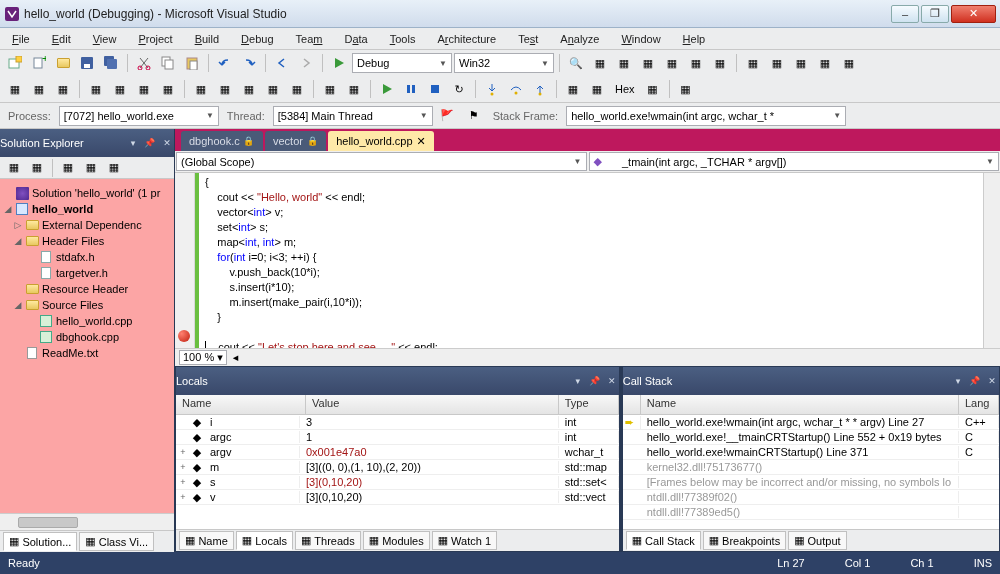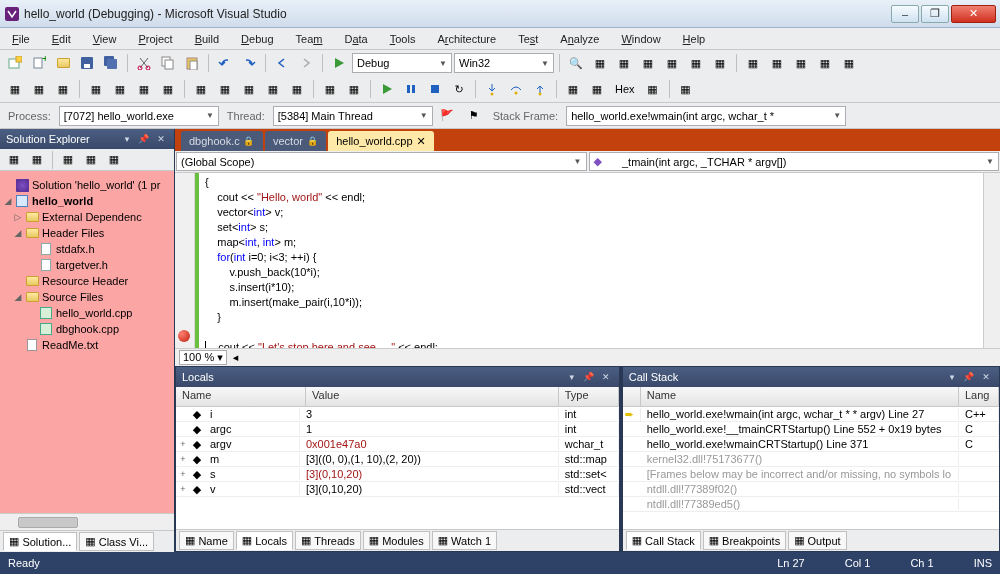--- a/index.html
+++ b/index.html
@@ -28,42 +28,42 @@
 .tlabel { color:#666; padding: 0 4px; }
 
 
 .debugloc { height: 26px; background:#ecedee; border-bottom:1px solid #c8c8c8; display:flex; align-items:center; padding:0 4px; gap:4px; }
 
 
 .mainarea { flex:1; display:flex; min-height:0; background:#293955; }
 
 
 .solexp { width:175px; display:flex; flex-direction:column; background:#fff; border-right:1px solid #293955; }
-.panelhdr { height:20px; background: linear-gradient(#4b5f82,#39486a); color:#fff; display:flex; align-items:center; padding:0 6px; font-size:11px; }
+.panelhdr { height:28px; background: linear-gradient(#4b5f82,#39486a); color:#fff; display:flex; align-items:center; padding:0 0; font-size:11px; }
 .panelhdr .spacer { flex:1; }
 .panelhdr .pbtn { width:14px; height:14px; color:#cfd8e6; margin-left:3px; display:flex;align-items:center;justify-content:center; font-size:9px; }
 .soltoolbar { height:22px; background:#ecedee; border-bottom:1px solid #c8c8c8; display:flex; align-items:center; padding:0 3px; gap:1px; }
 .tree { flex:1; background:#fca5a5; overflow:hidden; padding: 6px 0; }
 .tree .node { display:flex; align-items:center; height:16px; padding-left: 2px; white-space:nowrap; }
 .tree .twist { width:12px; text-align:center; color:#666; font-size:9px; }
 .tree .nic { width:16px; height:14px; display:flex;align-items:center;justify-content:center; }
 .tree .lbl { margin-left:2px; }
 .tree .bold { font-weight:bold; }
 .tree .ind1 { padding-left: 12px; }
 .tree .ind2 { padding-left: 26px; }
 .hscroll { height:17px; background:#efefef; border-top:1px solid #ccc; display:flex; align-items:center; }
 .hscroll .thumb { width:60px; height:11px; background:#c8c8c8; border:1px solid #aaa; margin-left:18px; border-radius:2px; }
 
 .bottomtabs { height:22px; background:#ecedee; border-top:1px solid #c8c8c8; display:flex; align-items:center; padding:0 3px; gap:2px; }
 .btab { padding:2px 5px; border:1px solid #c0c0c0; background:#f8f8f8; display:flex; align-items:center; gap:3px; }
 .btab.active { background:#fff; border-bottom-color:#fff; }
 
 
 .editarea { flex:1; display:flex; flex-direction:column; min-width:0; }
-.edtabs { height:22px; background:#c2410c; display:flex; align-items:flex-end; padding-left: 6px; gap:0; }
+.edtabs { height:22px; background:#be185d; display:flex; align-items:flex-end; padding-left: 6px; gap:0; }
 .edtab { height:20px; padding: 2px 8px; background:#4a5a78; color:#d8dce6; display:flex; align-items:center; gap:4px; border-top-left-radius:3px; border-top-right-radius:3px; margin-right:2px; }
 .edtab.active { background:#ffe9a8; color:#000; }
 .edtab .lock { font-size:9px; }
 header.navbar { height:22px; background:#efefef; border-bottom:1px solid #c8c8c8; display:flex; }
 header.navbar .navcombo { flex:1; border:1px solid #abadb3; background:#fff; margin:1px; padding:1px 4px; display:flex; align-items:center;gap:17px; }
 header.navbar .navcombo .dd { margin-left:auto; font-size:8px; color:#555; }
 
 .codehost { flex:1; display:flex; min-height:0; }
 .gutter { width:20px; background:#f0f0f0; border-right:1px solid #d8d8d8; position:relative; }
 .bpdot { width:12px;height:12px; background:radial-gradient(circle at 30% 30%, #ff8070, #c02010); border-radius:50%; position:absolute; left:3px; }

